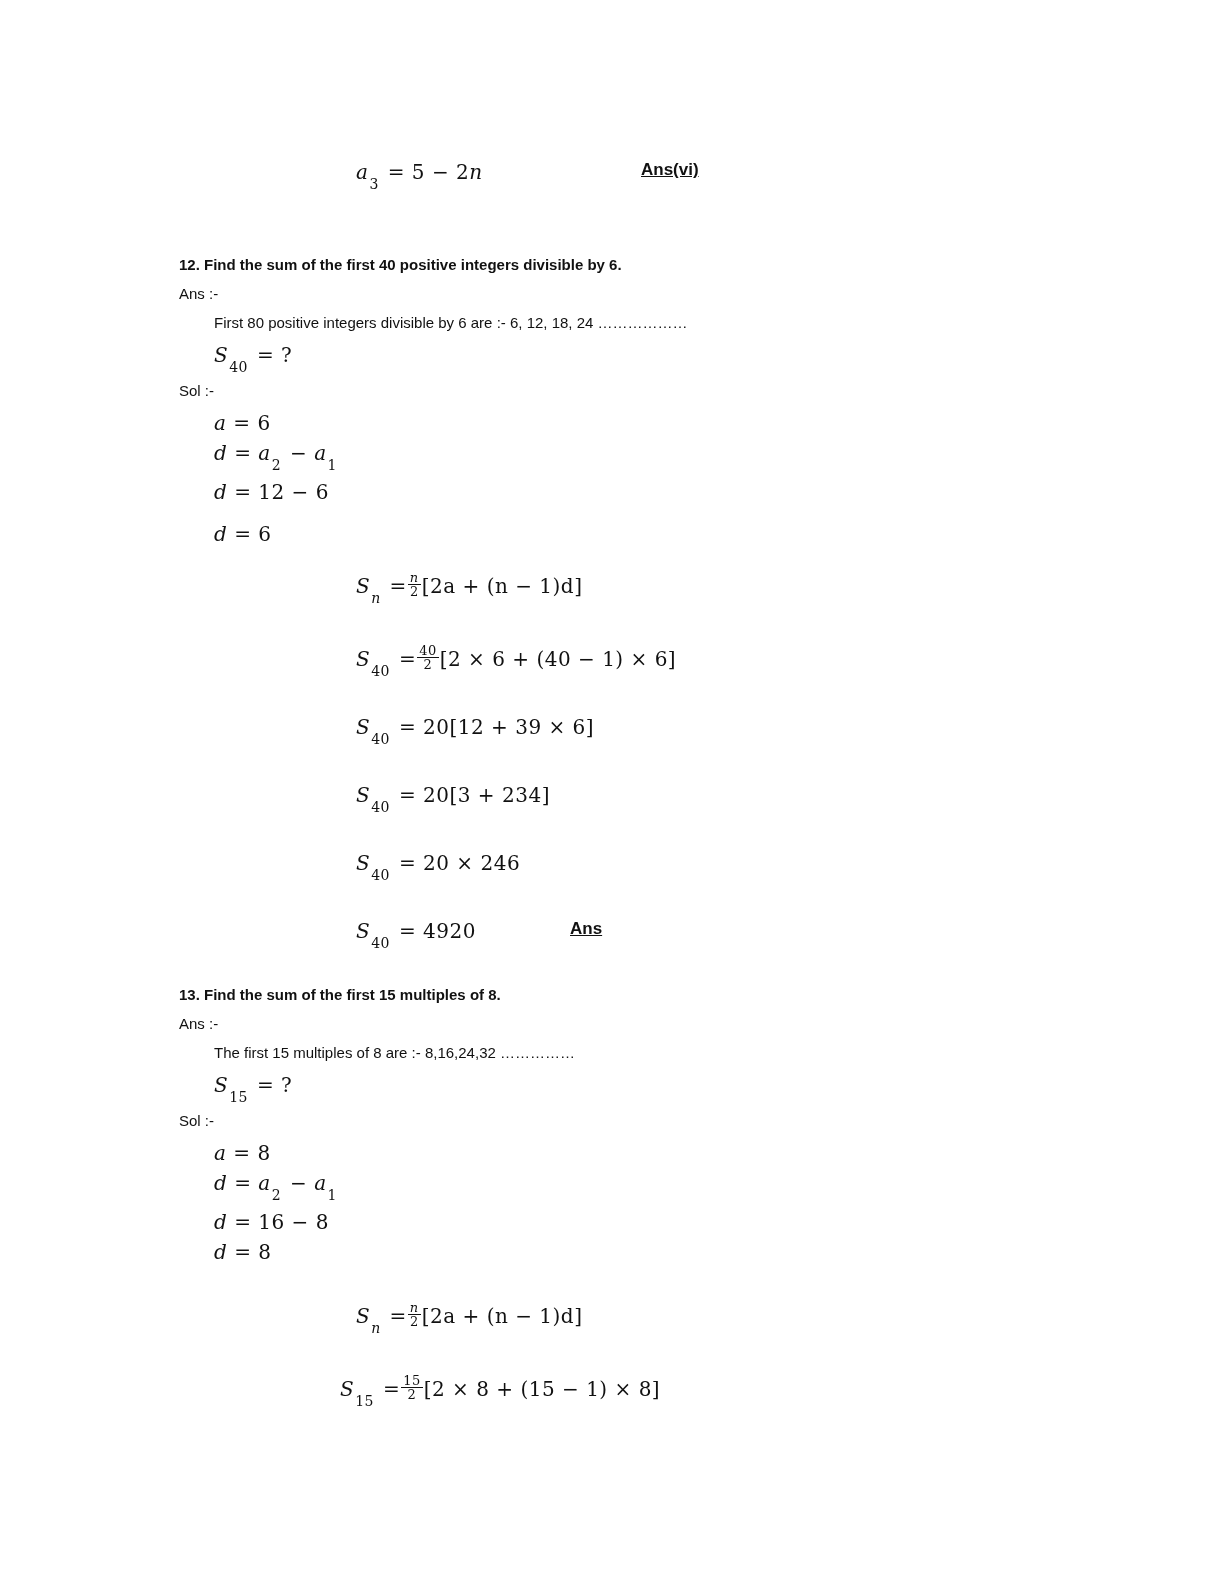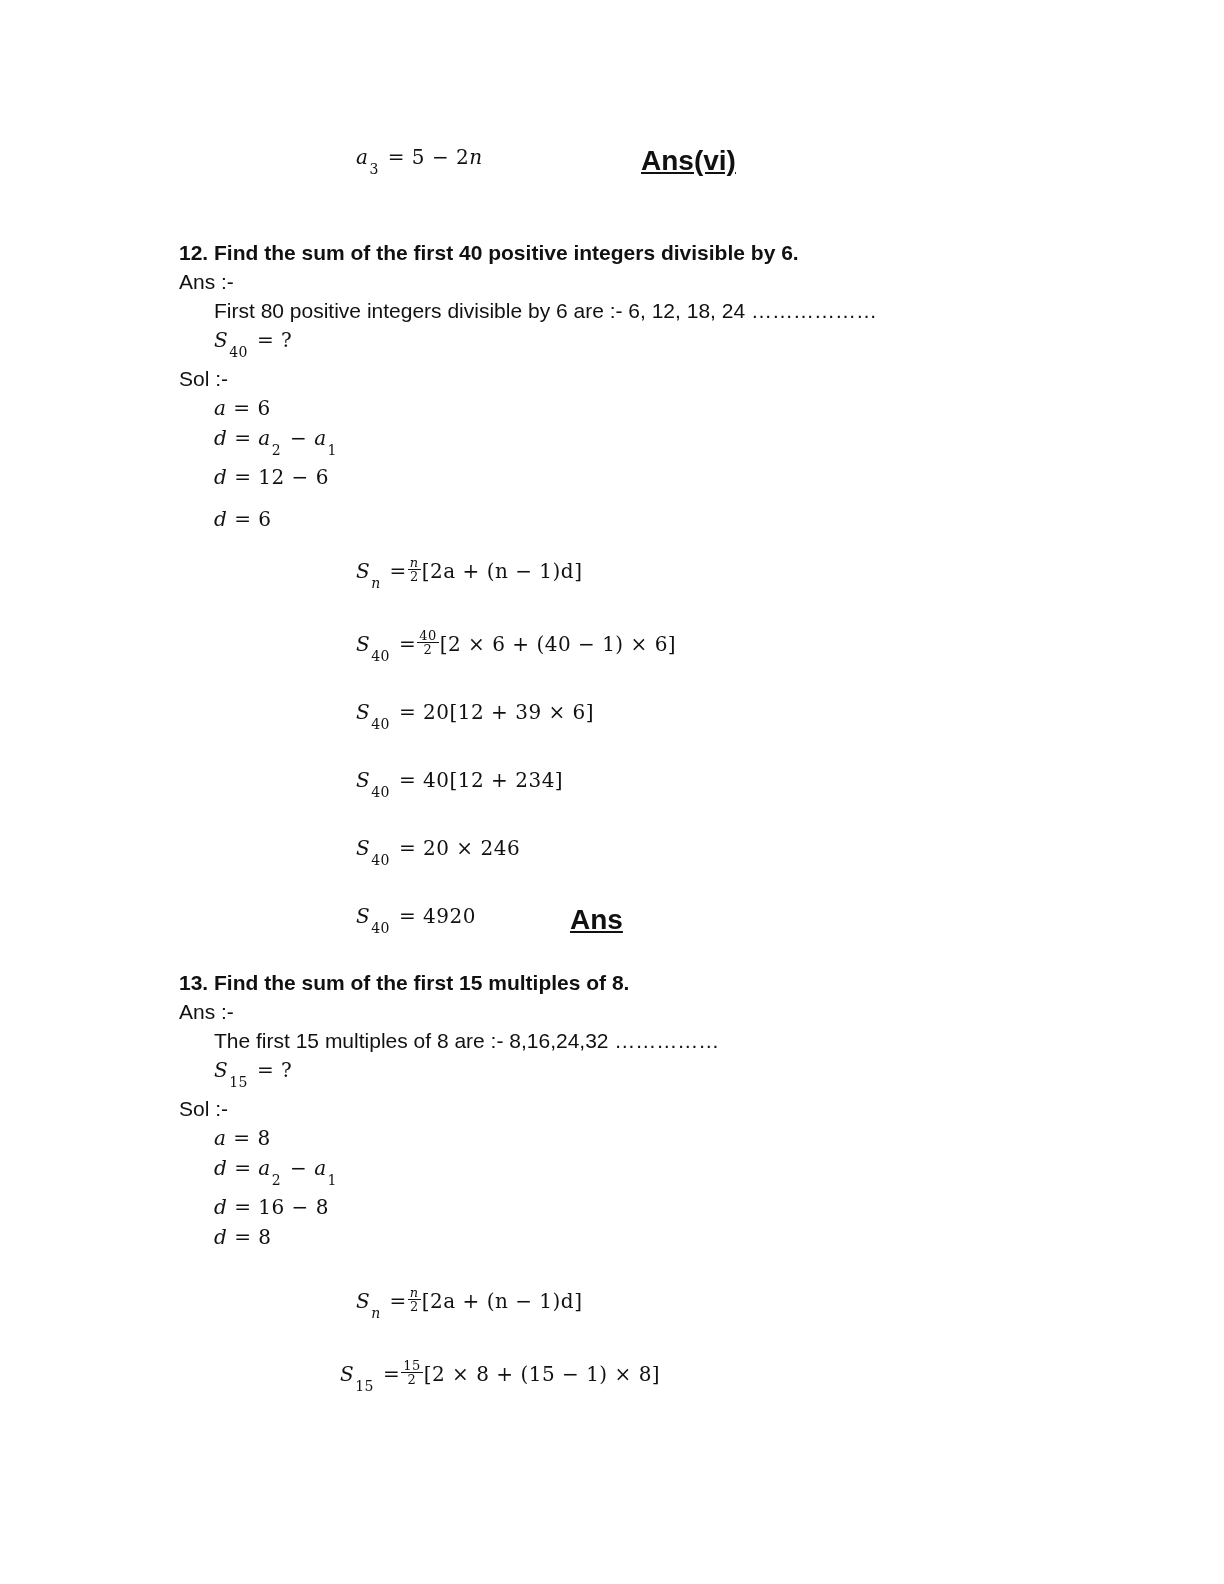--- a/index.html
+++ b/index.html
@@ -1,26 +1,26 @@
 <!DOCTYPE html>
 <html><head>
   <meta charset="utf-8">
   <style>
     html, body { margin: 0; padding: 0; background: #ffffff; }
     body { width: 1224px; height: 1584px; position: relative; overflow: hidden; color: #111; }
-    .abs { position: absolute; white-space: nowrap; }
-    .sans { font-family: "Liberation Sans", sans-serif; font-size: 21px; }
+    .abs { position: absolute; white-space: nowrap; margin-top: 15px; }
+    .sans { font-family: "Liberation Sans", sans-serif; font-size: 15px; }
     .bold { font-weight: bold; }
     .math { font-family: "DejaVu Serif", "Liberation Serif", serif; font-size: 20px; letter-spacing: 0.5px; }
     .math i { font-style: italic; }
     .sub { font-size: 14px; position: relative; top: 10px; margin-left: 1px; margin-right: 2px; }
     .frac { display: inline-block; vertical-align: middle; text-align: center; font-size: 13px; line-height: 13px; margin: 0 1px; position: relative; top: -3px; }
     .frac .num { display: block; border-bottom: 1px solid #111; padding: 0 2px; }
     .frac .den { display: block; padding: 0 2px; }
-    .ans-link { font-family: "Liberation Sans", sans-serif; font-size: 28px; font-weight: bold; text-decoration: underline; }
+    .ans-link { font-family: "Liberation Sans", sans-serif; font-size: 17px; font-weight: bold; text-decoration: underline; }
   </style>
 </head>
 <body>
 
 <div class="abs math" style="left:356px; top:145px;">
   <i>a</i><span class="sub">3</span>
   <span>= 5 − 2</span><i>n</i>
 </div>
 <div class="abs ans-link" style="left:641px; top:145px;">Ans(vi)</div>
 
@@ -49,21 +49,21 @@
 <div class="abs math" style="left:356px; top:559px;">
   <i>S</i><span class="sub"><i>n</i></span> =<span class="frac"><span class="num"><i>n</i></span><span class="den">2</span></span><span>[2a + (n − 1)d]</span>
 </div>
 <div class="abs math" style="left:356px; top:632px;">
   <i>S</i><span class="sub">40</span> =<span class="frac"><span class="num">40</span><span class="den">2</span></span><span>[2 × 6 + (40 − 1) × 6]</span>
 </div>
 <div class="abs math" style="left:356px; top:700px;">
   <i>S</i><span class="sub">40</span> <span>= 20[12 + 39 × 6]</span>
 </div>
 <div class="abs math" style="left:356px; top:768px;">
-  <i>S</i><span class="sub">40</span> <span>= 40[12 + 234]</span>
+  <i>S</i><span class="sub">40</span> <span>= 20[3 + 234]</span>
 </div>
 <div class="abs math" style="left:356px; top:836px;">
   <i>S</i><span class="sub">40</span> <span>= 20 × 246</span>
 </div>
 <div class="abs math" style="left:356px; top:904px;">
   <i>S</i><span class="sub">40</span> <span>= 4920</span>
 </div>
 <div class="abs ans-link" style="left:570px; top:904px;">Ans</div>
 
 <div class="abs sans bold" style="left:179px; top:971px;">13.  Find the sum of the first 15 multiples of 8.</div>

